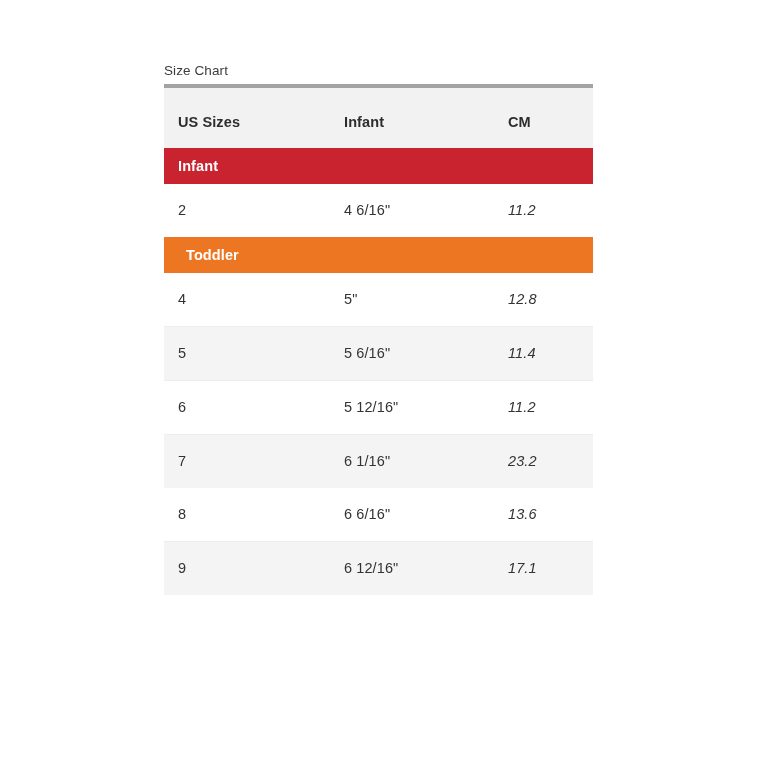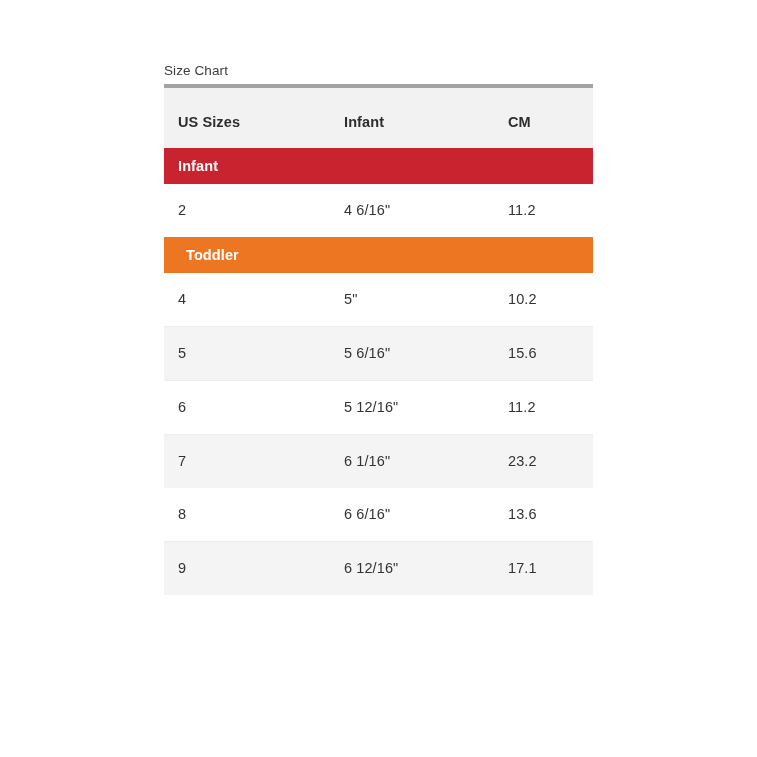--- a/index.html
+++ b/index.html
@@ -68,21 +68,21 @@
   tr.data-row td {
     height: 53px;
     padding: 0 0 0 14px;
     vertical-align: middle;
     font-size: 14.5px;
     color: #333333;
     border-top: 1px solid #ededed;
     letter-spacing: 0.1px;
   }
   tr.data-row td.cell-in { padding-left: 8px; }
-  tr.data-row td.cell-cm { padding-left: 8px; }
+  tr.data-row td.cell-cm { padding-left: 8px; font-style: italic; }
   tr.data-row.first-in-section td { border-top: none; }
   tr.data-row.striped td { background: #f4f4f4; }
 </style>
 </head>
 <body>
 
 <div class="page">
   <div class="chart-wrap">
 
     <div class="chart-title">Size Chart</div>
@@ -108,26 +108,26 @@
             <td class="cell-us">2</td>
             <td class="cell-in">4 6/16"</td>
             <td class="cell-cm">11.2</td>
           </tr>
           <tr class="section-row">
             <td colspan="3" style="background: rgb(237, 118, 35); padding-left: 22px;">Toddler</td>
           </tr>
           <tr class="data-row first-in-section">
             <td class="cell-us">4</td>
             <td class="cell-in">5"</td>
-            <td class="cell-cm">10.2</td>
+            <td class="cell-cm">12.8</td>
           </tr>
           <tr class="data-row striped">
             <td class="cell-us">5</td>
             <td class="cell-in">5 6/16"</td>
-            <td class="cell-cm">15.6</td>
+            <td class="cell-cm">11.4</td>
           </tr>
           <tr class="data-row">
             <td class="cell-us">6</td>
             <td class="cell-in">5 12/16"</td>
             <td class="cell-cm">11.2</td>
           </tr>
           <tr class="data-row striped">
             <td class="cell-us">7</td>
             <td class="cell-in">6 1/16"</td>
             <td class="cell-cm">23.2</td>

